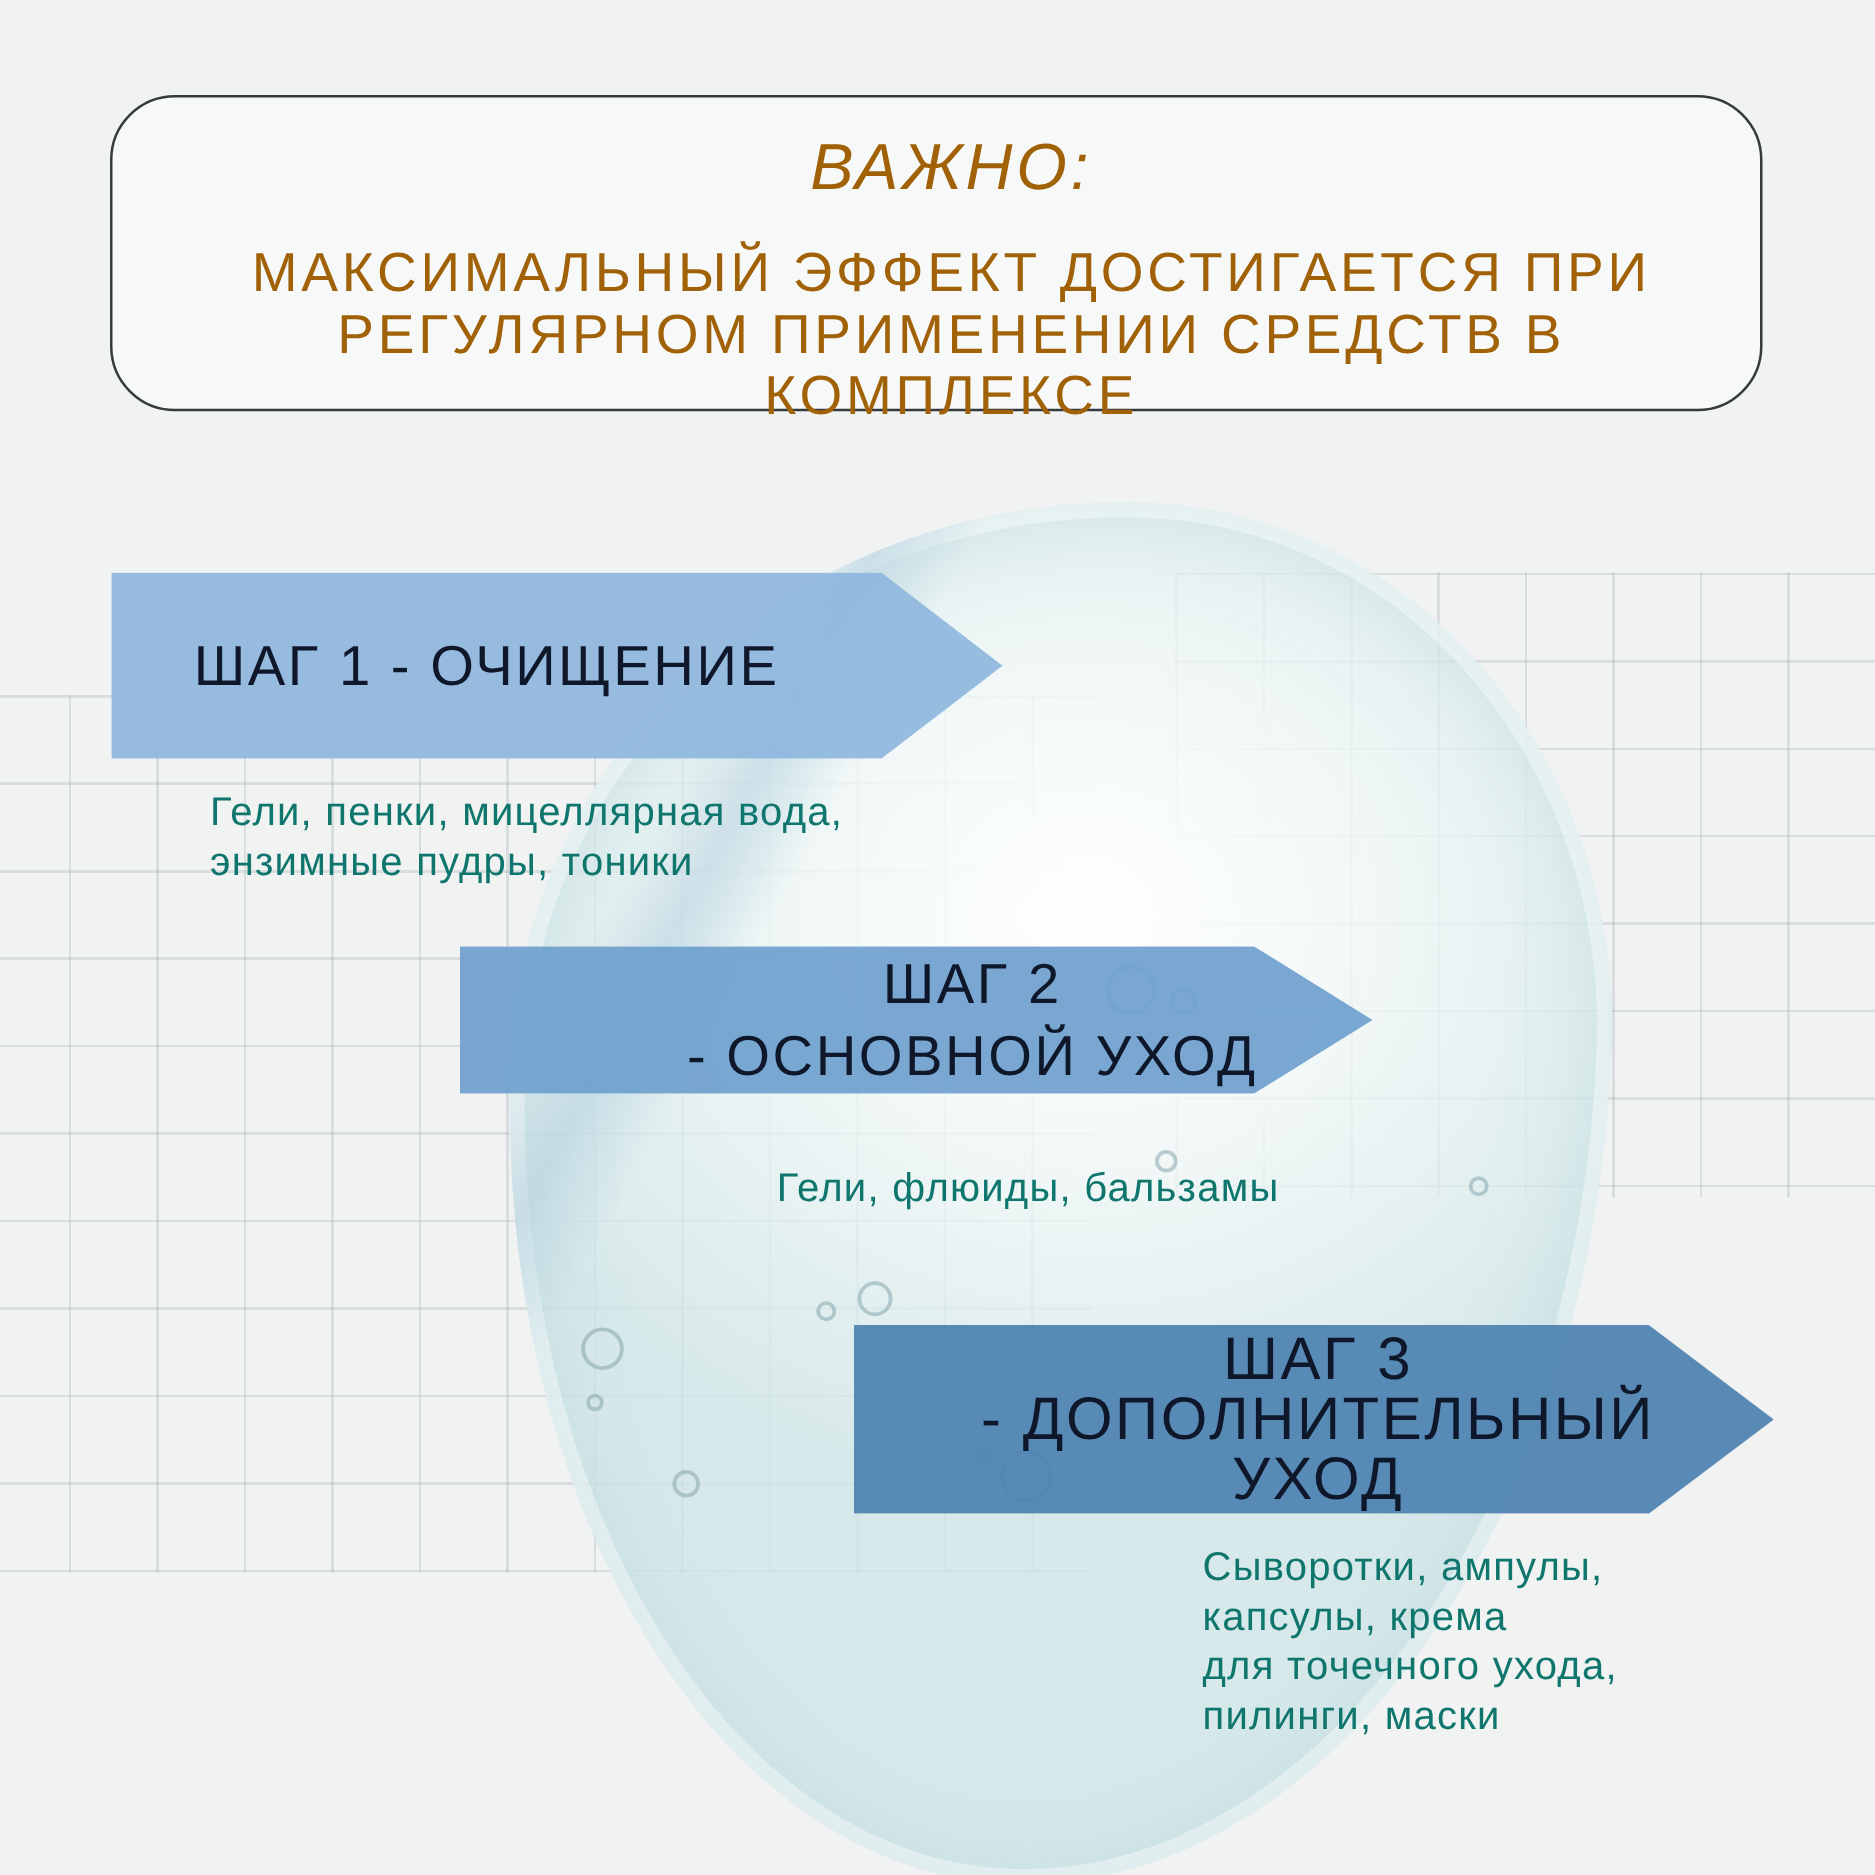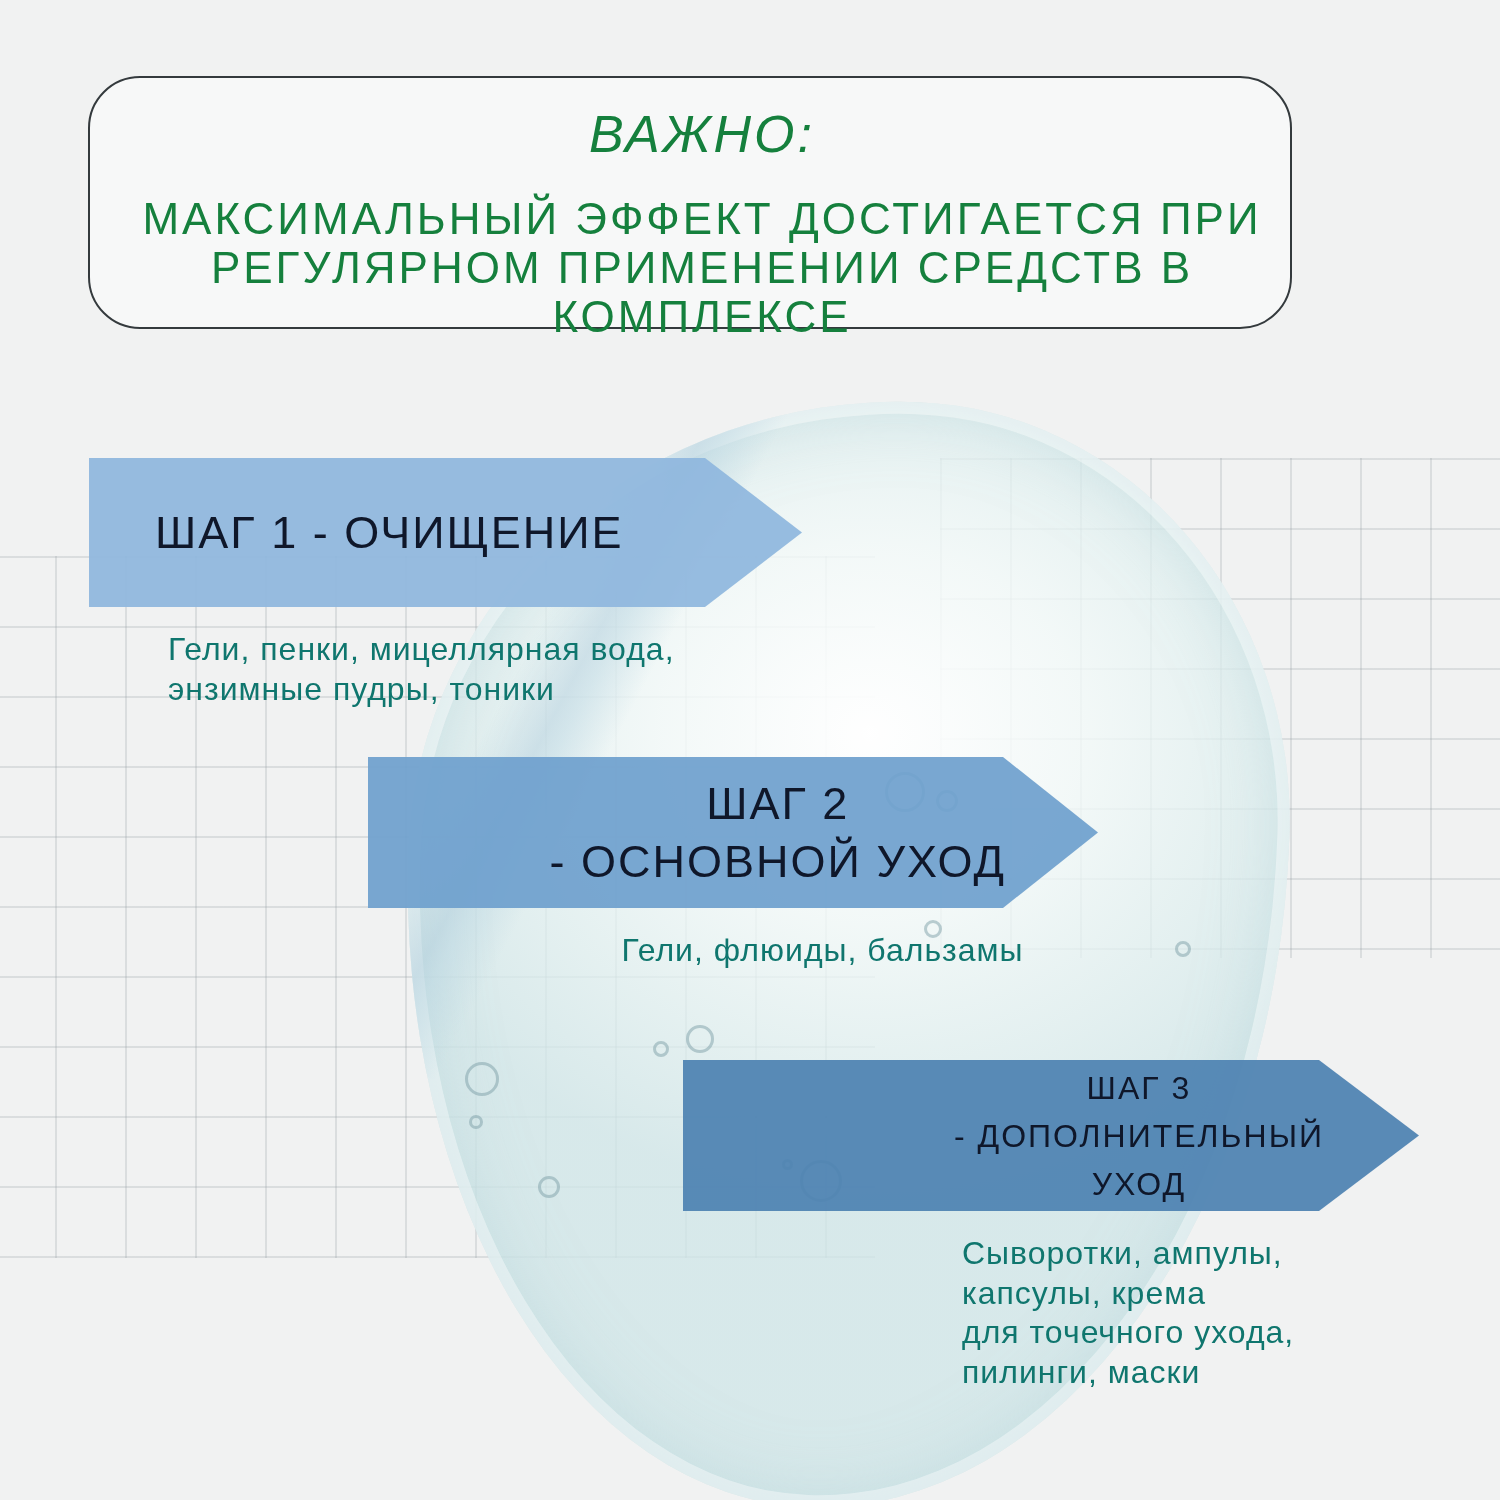--- a/index.html
+++ b/index.html
@@ -43,46 +43,46 @@
         rgba(186,214,226,0.48) 60%,
         rgba(173,203,219,0) 100%);
   }
   .bubble {
     position:absolute; z-index:3; border:3px solid rgba(125,160,168,0.5);
     border-radius:50%; box-sizing:border-box;
   }
 
   
   #notice {
-    position:absolute; z-index:5; left:88px; top:76px; width:1204px; height:253px;
+    position:absolute; z-index:5; left:88px; top:76px; width:1322px; height:253px;
     box-sizing:border-box; border:2px solid #343a3d; border-radius:52px;
-    background:#f7f8f8; text-align:center; color:#15803d;padding-left:24px;
+    background:#f7f8f8; text-align:center; color:#a16207;padding-left:24px;
   }
   #notice .title {
     margin-top:26px; font-size:52px; font-style:italic; font-weight:500; letter-spacing:3px;
   }
   #notice .lines { margin-top:30px; }
   #notice .line  { font-size:44px; letter-spacing:3px; line-height:49px; }
 
   
   .banner { position:absolute; z-index:5; }
   .banner .shape { position:absolute; inset:0; opacity:0.93; }
   #banner1 { left:89px;  top:458px;  width:713px; height:149px; }
   #banner1 .shape { clip-path:polygon(0 0, 616px 0, 100% 50%, 616px 100%, 0 100%); }
-  #banner2 { left:368px; top:757px;  width:730px; height:151px; }
+  #banner2 { left:368px; top:757px;  width:730px; height:118px; }
   #banner2 .shape { clip-path:polygon(0 0, 635px 0, 100% 50%, 635px 100%, 0 100%); }
   #banner3 { left:683px; top:1060px; width:736px; height:151px; }
   #banner3 .shape { clip-path:polygon(0 0, 636px 0, 100% 50%, 636px 100%, 0 100%); }
 
   .banner .title, .banner .titles {
     color:#0f172a; font-size:45px; font-weight:400; letter-spacing:2px;
   }
   #banner1 .title  { position:absolute; left:66px;  top:50%; transform:translateY(-50%); white-space:nowrap; }
   #banner2 .titles { position:absolute; right:92px; top:50%; transform:translateY(-50%); text-align:center; line-height:58px; white-space:nowrap; }
-  #banner3 .titles { position:absolute; right:95px; top:50%; transform:translateY(-50%); text-align:center; line-height:48px; font-size:32px; white-space:nowrap; }
+  #banner3 .titles { position:absolute; right:95px; top:50%; transform:translateY(-50%); text-align:center; line-height:48px; font-size:48px; white-space:nowrap; }
 
   
   .desc {
     position:absolute; z-index:5; color:#0f766e;
     font-size:32px; letter-spacing:1px; line-height:1.24; white-space:pre-line;
   }
   #desc1 { left:168px; top:630px; }
   #desc2 { left:560px; top:931px; width:525px; text-align:center; }
   #desc3 { left:962px; top:1234px; }
 </style>

